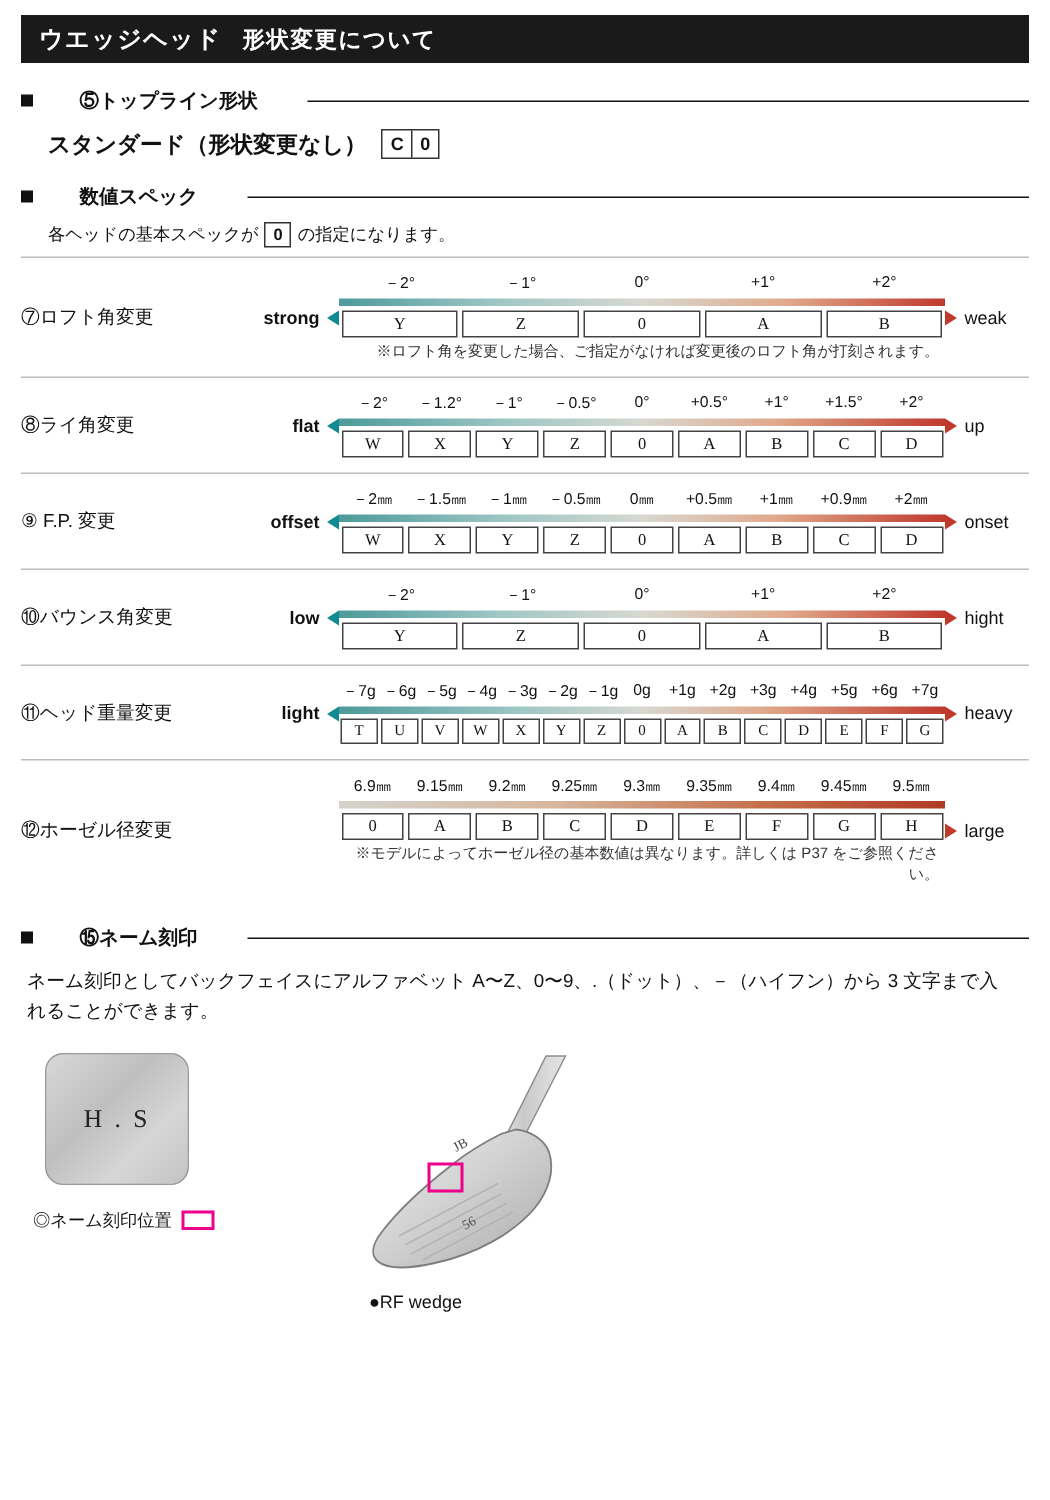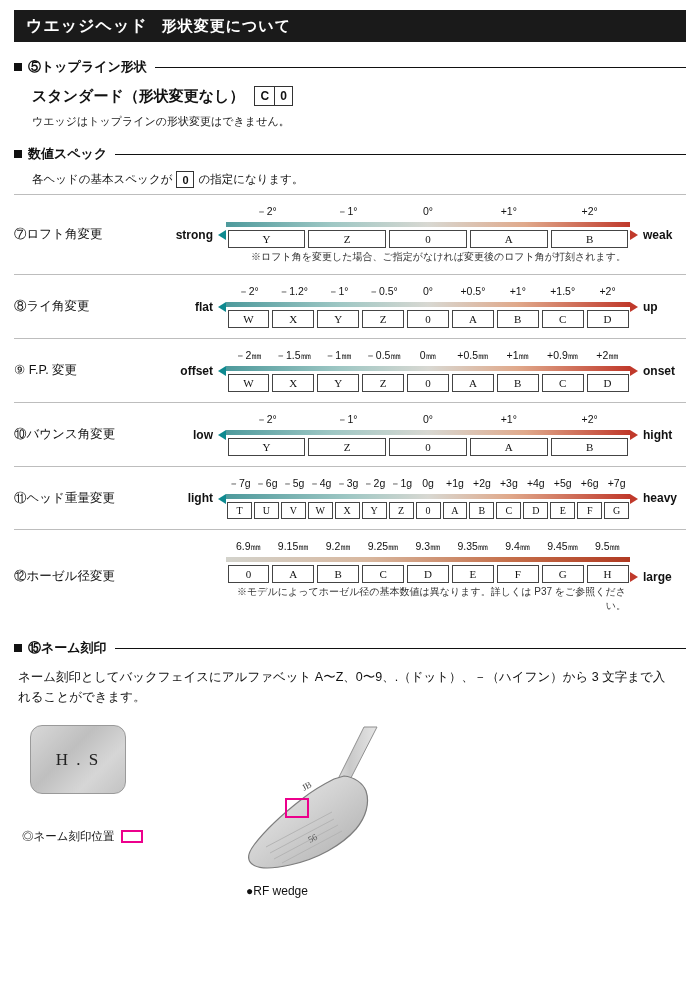--- a/index.html
+++ b/index.html
@@ -21,21 +21,21 @@
     display:flex; align-items:center;
     padding:0 12px;
     font-size:16px; font-weight:bold; letter-spacing:1px;
   }
   .title-bar .t2 { margin-left:14px; font-size:15px; }
 
   
   .sec-head {
     display:flex; align-items:center;
     margin:16px 0 6px 0;
-    font-size:13px; font-weight:bold;
+    font-size:13px; font-weight:bold;gap:25px;
   }
   .sec-head .sq {
     width:8px; height:8px; background:#111; margin-right:6px; flex:0 0 auto;
   }
   .sec-head .label { white-space:nowrap; }
   .sec-head .rule { flex:1 1 auto; height:1px; background:#111; margin-left:8px; }
 
   
   .std-row {
     display:flex; align-items:center; margin:10px 0 0 18px;
@@ -55,21 +55,21 @@
   
   .spec-note { margin:8px 0 6px 18px; font-size:11.5px; display:flex; align-items:center; }
   .spec-note .codebox { margin:0 4px; height:17px; font-size:11px; }
 
   table.spec { width:100%; border-collapse:collapse; margin-top:2px; }
   table.spec td { border-top:1px solid #bdbdbd; vertical-align:middle; padding:10px 0; }
   table.spec tr:first-child td { border-top:1px solid #bdbdbd; }
   td.rowlabel { width:150px; font-size:12.5px; padding-left:4px; white-space:nowrap;margin-top:24px; }
   td.leftword { width:62px; text-align:right; font-size:12px; font-weight:bold; padding-right:4px; }
   td.scale { }
-  td.rightword { width:56px; font-size:12px; font-weight:bold; padding-left:4px; white-space:nowrap; }
+  td.rightword { width:56px; font-size:12px; font-weight:normal; padding-left:4px; white-space:nowrap; }
 
   .tri-l, .tri-r { display:inline-block; width:0; height:0; vertical-align:middle; }
   .tri-l { border-top:5px solid transparent; border-bottom:5px solid transparent; border-right:8px solid #0e8a90; }
   .tri-r { border-top:5px solid transparent; border-bottom:5px solid transparent; border-left:8px solid #c0392b; }
 
   
   .scalewrap { position:relative; }
   .ticks { display:flex; }
   .ticks .tk {
     flex:1 1 0; text-align:center; font-size:10.5px; white-space:nowrap;
@@ -90,21 +90,21 @@
   .codes.small .cd { font-size:10px; line-height:15px; height:17px; margin:0 1px; }
 
   .tbl-note { font-size:10px; color:#333; text-align:right; padding:2px 4px 0 0; }
 
   
   .name-text { margin:10px 17px 0 4px; font-size:12.5px; line-height:1.6; }
 
   .bottom { position:relative; margin-top:12px; height:190px; }
   .plate {
     position:absolute; left:16px; top:6px;
-    width:96px; height:69px; border-radius:12px;
+    width:96px; height:88px; border-radius:12px;
     background:linear-gradient(135deg,#d8d8d8 0%,#bfbfbf 40%,#d6d6d6 70%,#c3c3c3 100%);
     border:1px solid #9a9a9a;
     display:flex; align-items:center; justify-content:center;
     font-family:"Liberation Serif", serif; font-size:17px; letter-spacing:2px; color:#222;
   }
   .plate-caption {
     position:absolute; left:8px; top:110px; font-size:11.5px; display:flex; align-items:center;
   }
   .pinkbox { display:inline-block; width:22px; height:13px; border:2px solid #ec008c; margin-left:6px; }
 
@@ -128,21 +128,20 @@
     <span class="rule"></span>
   </div>
 
   <div class="std-row">
     <span>スタンダード（形状変更なし）</span>
     <span class="codebox split">
       <span>C</span>
         <span>0</span>
     </span>
   </div>
-  <div class="note-sm">ウエッジはトップラインの形状変更はできません。</div>
 
   <div class="sec-head">
     <span class="sq"></span>
     <span class="label">数値スペック</span>
     <span class="rule"></span>
   </div>
 
   <div class="spec-note">
     <span>各ヘッドの基本スペックが</span>
     <span class="codebox">0</span>

